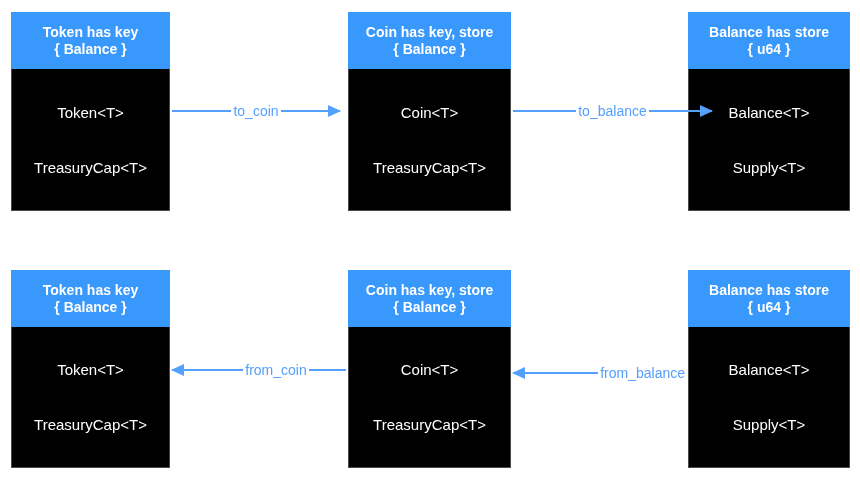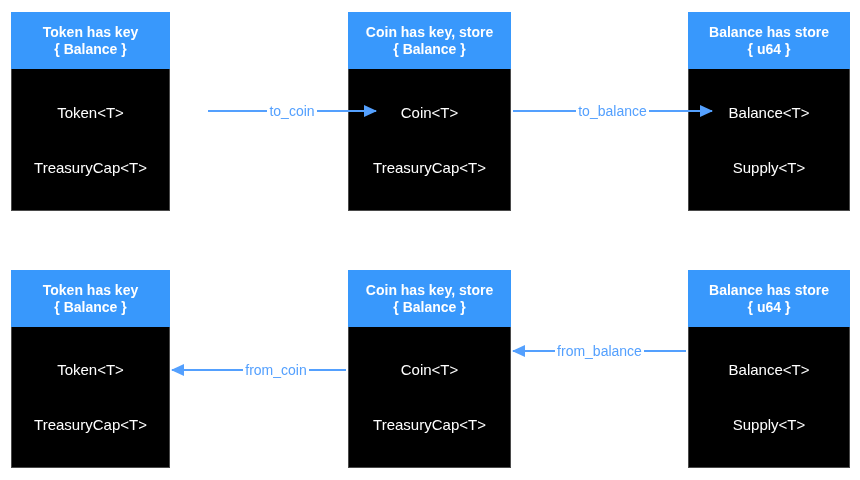--- a/index.html
+++ b/index.html
@@ -96,24 +96,24 @@
     border-right: 13px solid var(--arrow-blue);
   }
 
   
   .pos-b1 { left: 11px;  top: 12px;  width: 159px; height: 199px; }
   .pos-b2 { left: 348px; top: 12px;  width: 163px; height: 199px; }
   .pos-b3 { left: 688px; top: 12px;  width: 162px; height: 199px; }
   .pos-b4 { left: 11px;  top: 270px; width: 159px; height: 198px; }
   .pos-b5 { left: 348px; top: 270px; width: 163px; height: 198px; }
   .pos-b6 { left: 688px; top: 270px; width: 162px; height: 198px; }
-  .pos-a1 { left: 171px; top: 100px; width: 170px; margin-left: 36px; }
+  .pos-a1 { left: 171px; top: 100px; width: 170px; }
   .pos-a2 { left: 512px; top: 100px; width: 201px; }
   .pos-a3 { left: 171px; top: 359px; width: 176px; padding-left: 34px; }
-  .pos-a4 { left: 512px; top: 340px; width: 175px; }
+  .pos-a4 { left: 512px; top: 362px; width: 175px; justify-content: flex-end; }
 </style>
 </head>
 <body>
 
 <div class="canvas">
 
   <div class="struct-box pos-b1">
     <div class="box-header">
       <span>Token has key</span>
       <span>{ Balance }</span>

